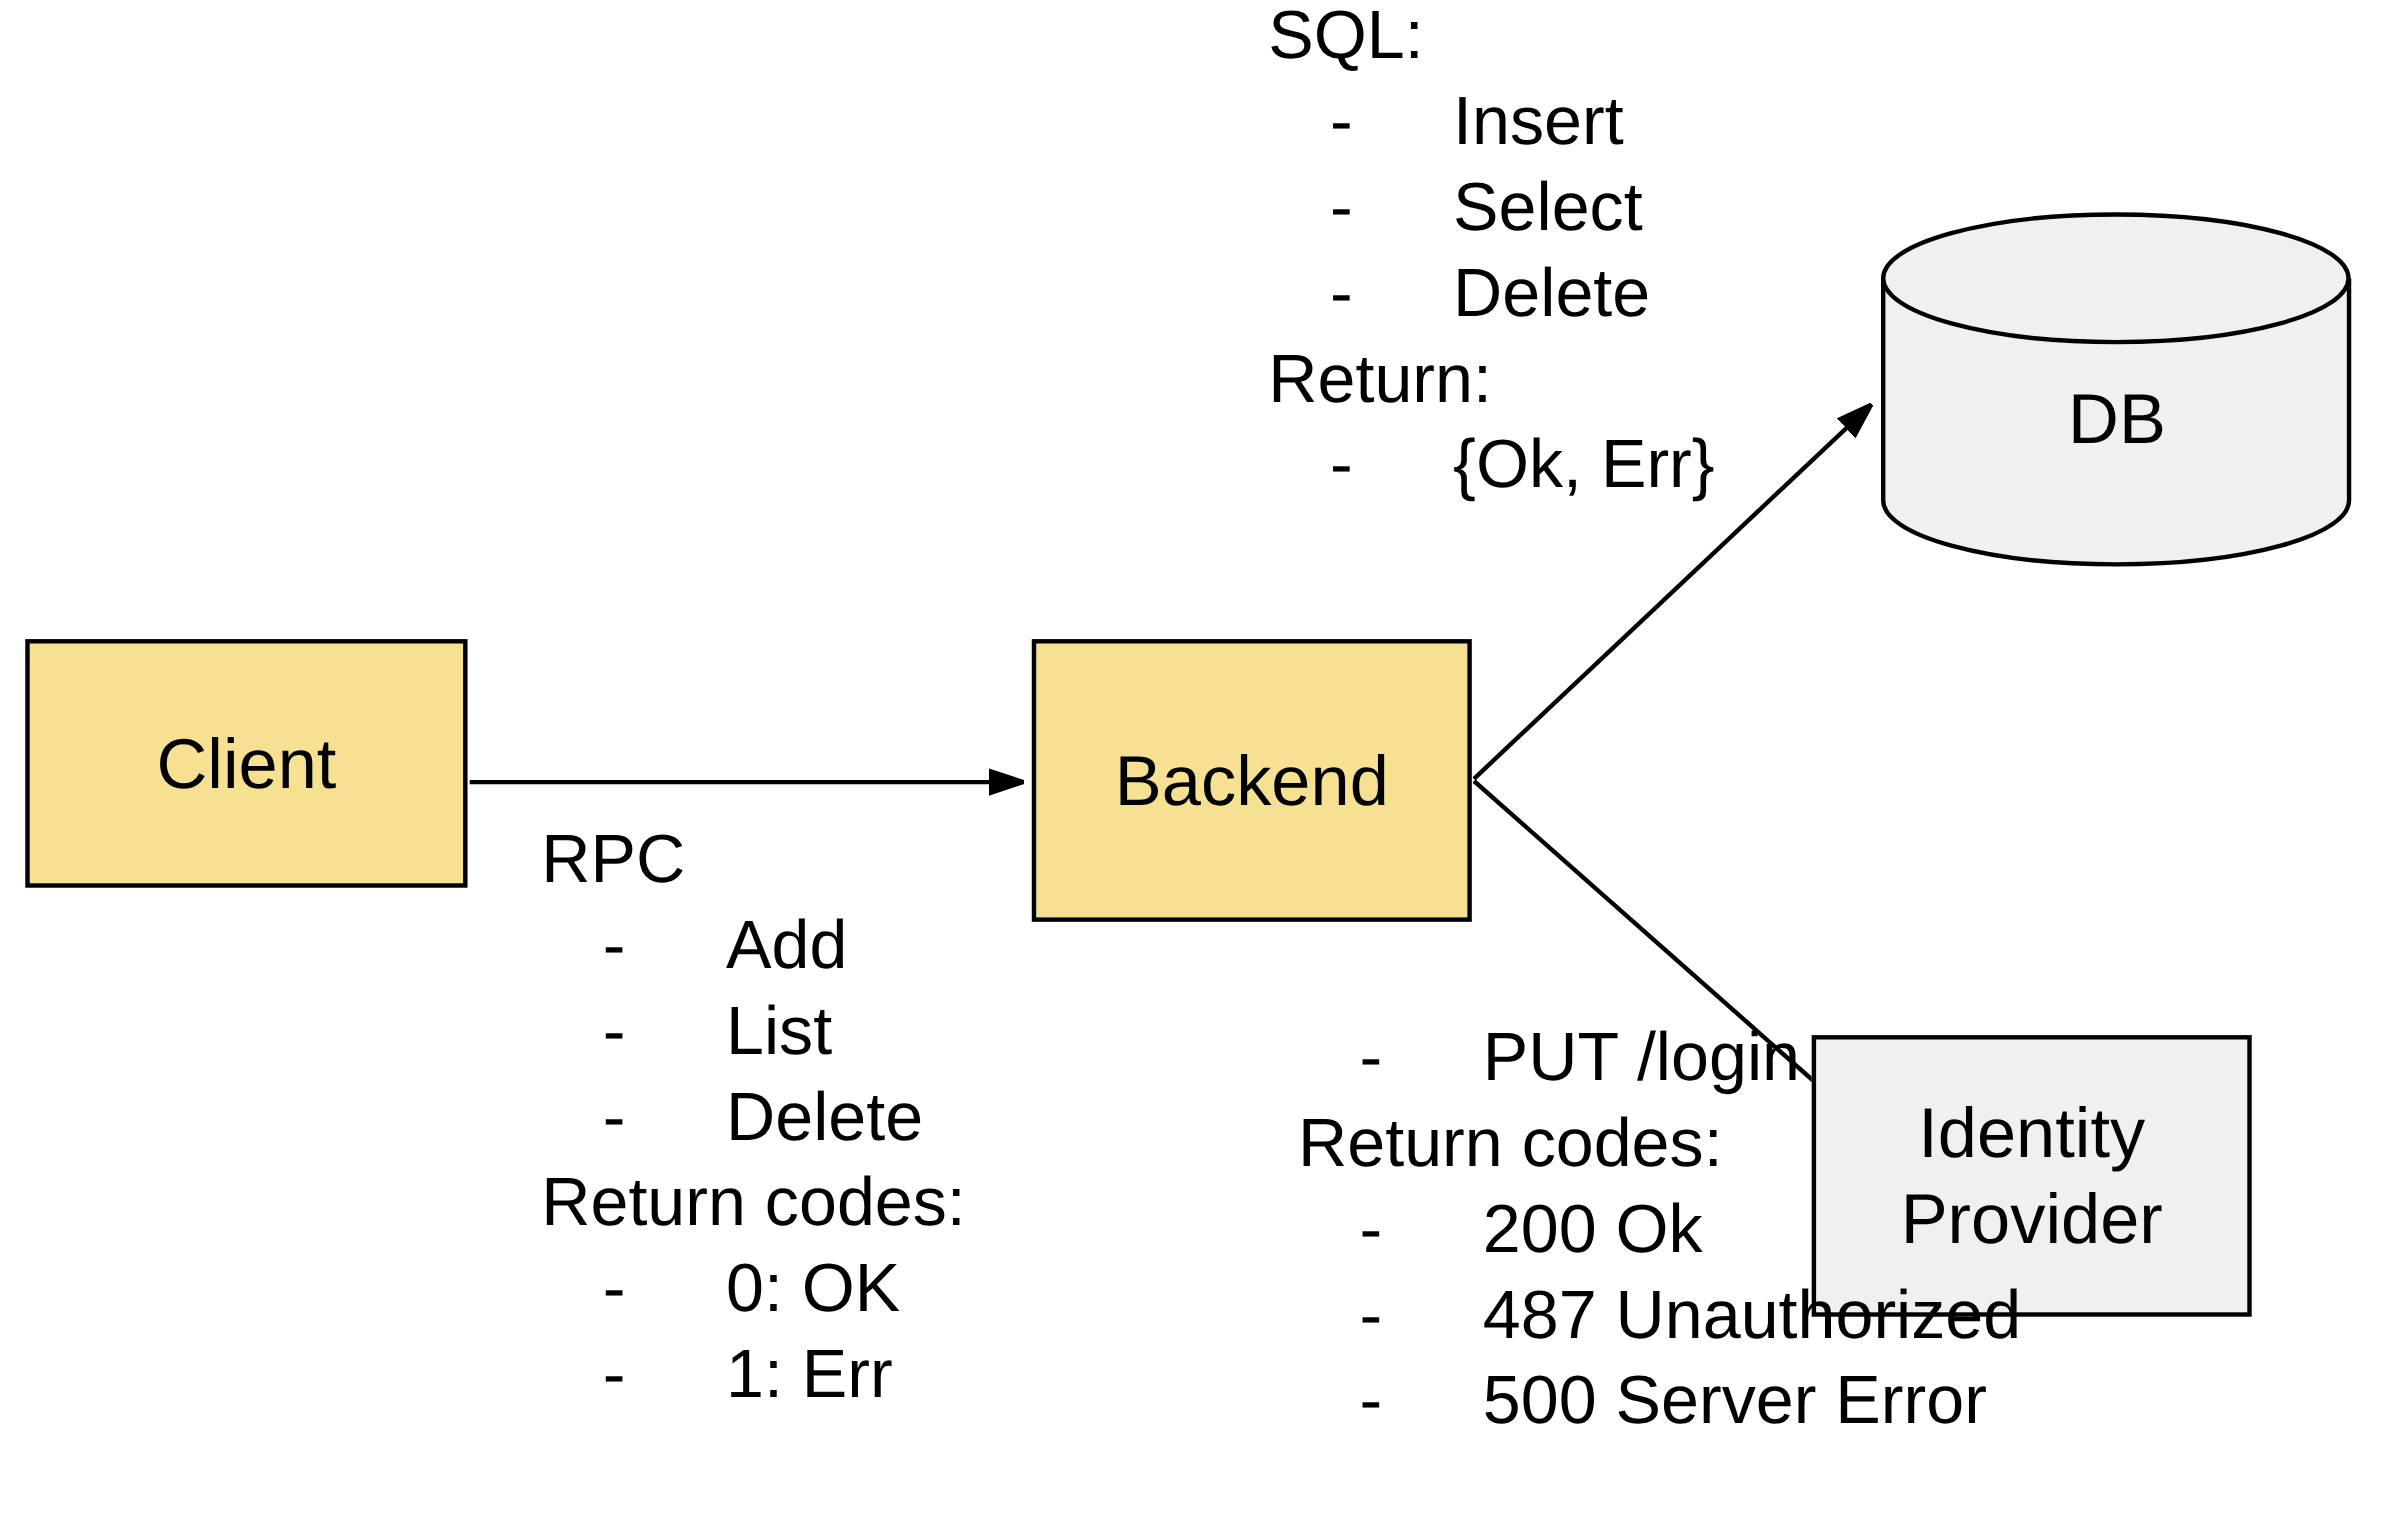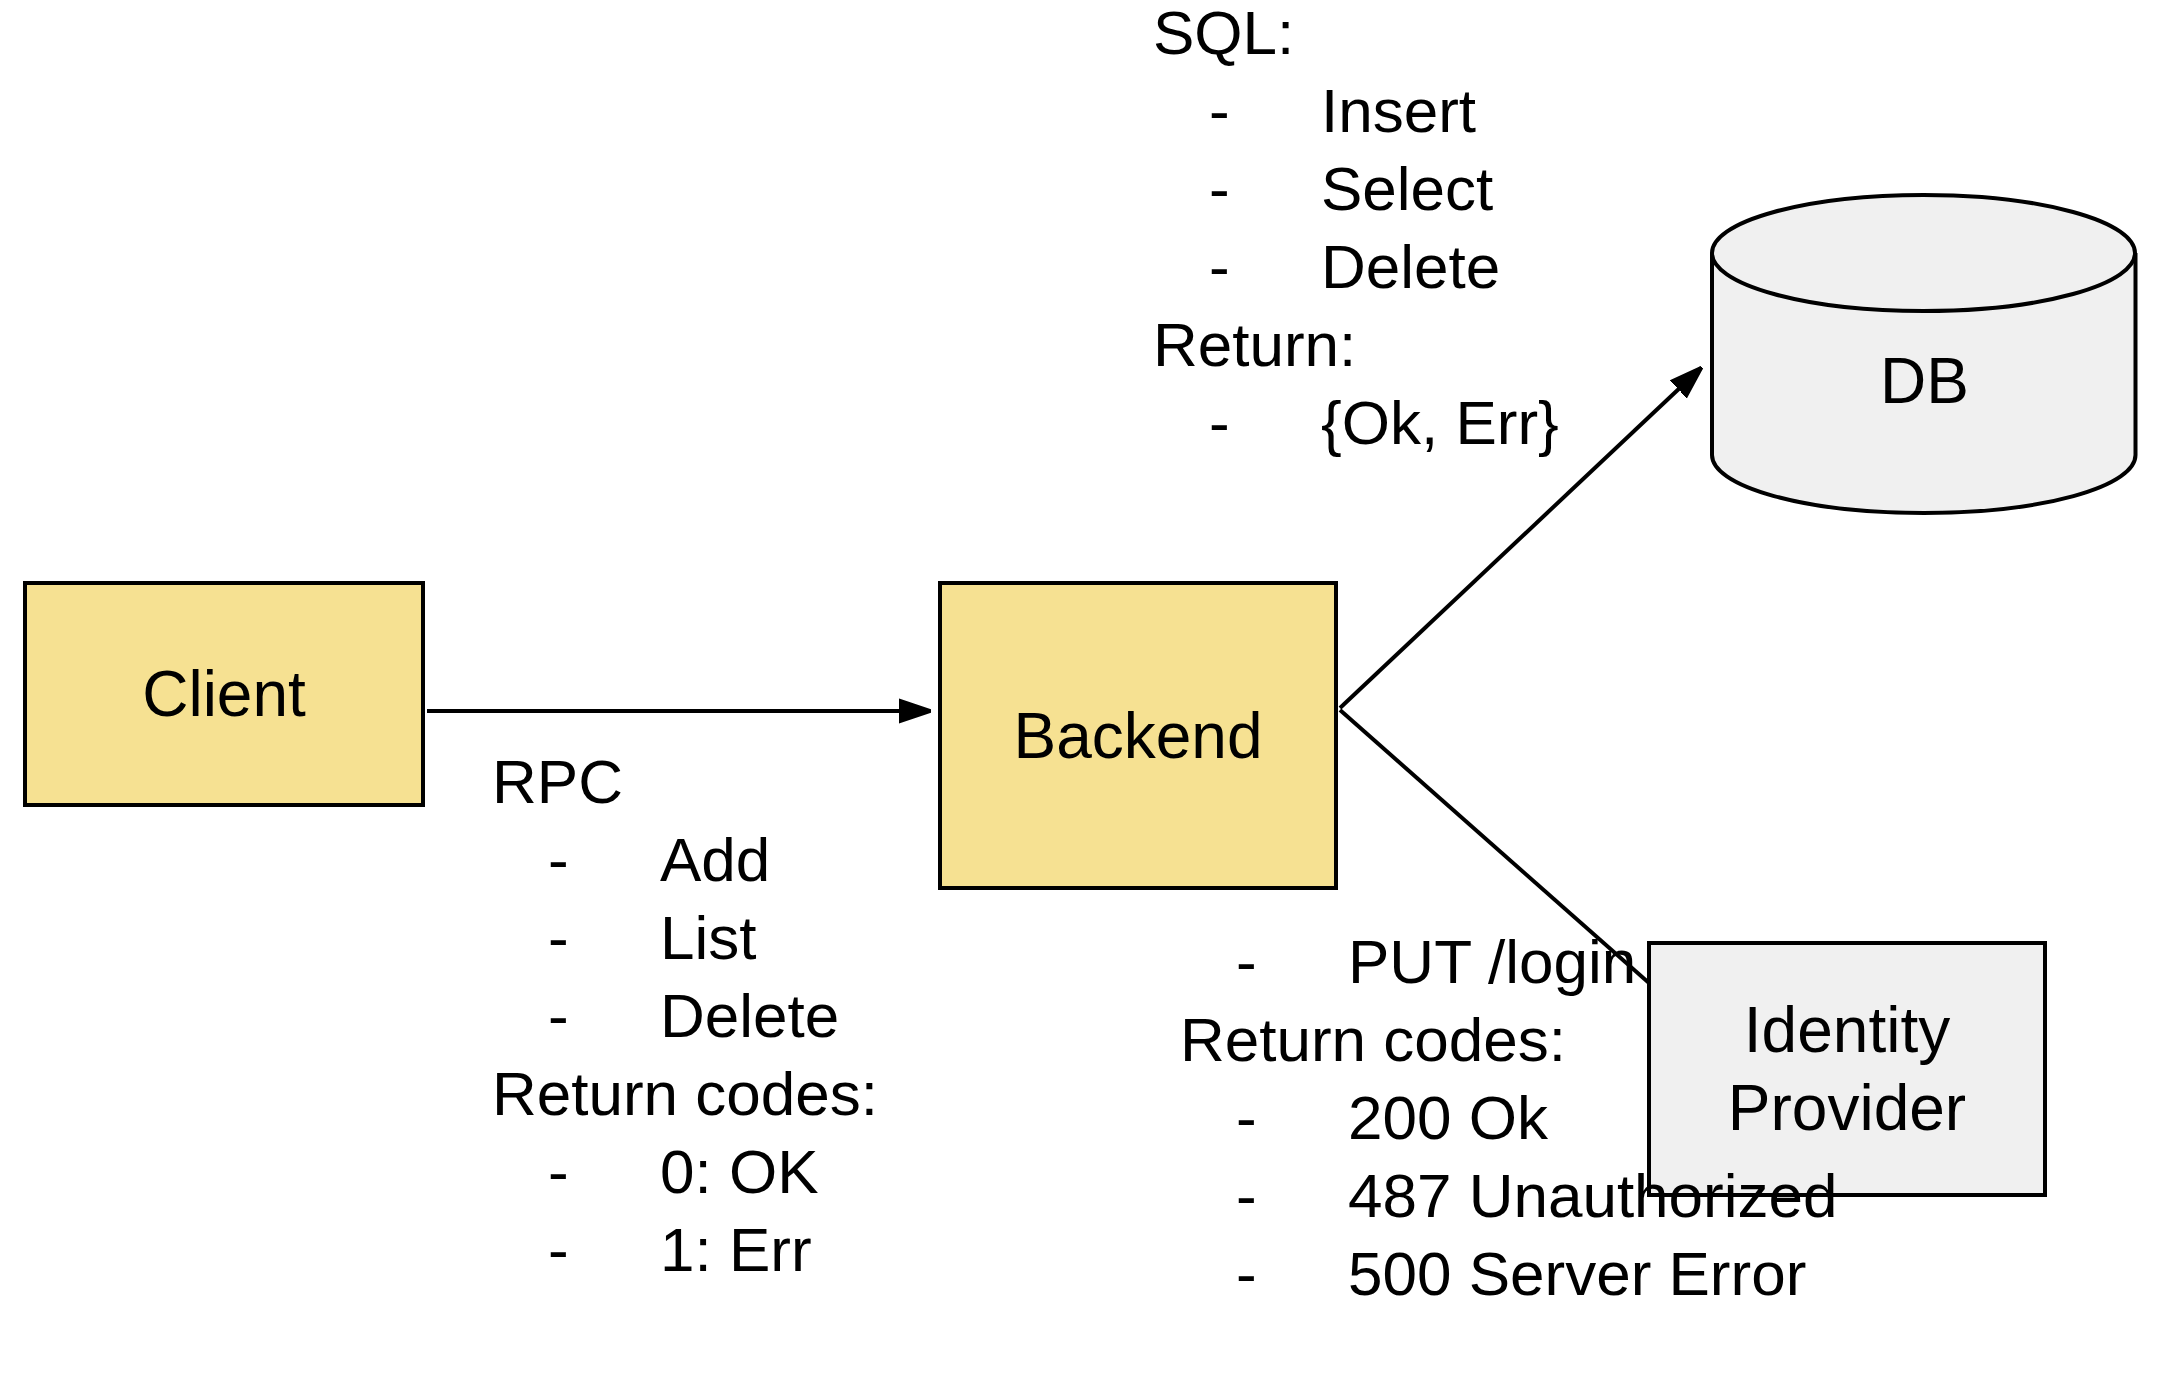--- a/index.html
+++ b/index.html
@@ -37,21 +37,21 @@
     align-items: center;
     justify-content: center;
     text-align: center;
     font-size: 64px;
     line-height: 78px;
   }
   .node.yellow { background: var(--c-node_fill_yellow, #F6E192); }
   .node.gray   { background: var(--c-node_fill_gray, #F0F0F0); }
 
   #node-client  { left: 23px;   top: 581px; width: 402px; height: 226px; }
-  #node-backend { left: 938px;  top: 581px; width: 400px; height: 309px; }
+  #node-backend { left: 938px;  top: 581px; width: 400px; height: 257px; }
   #node-idp     { left: 1647px; top: 941px; width: 400px; height: 256px; }
   #node-idp .lbl { width: 340px; }
 
   .db-label {
     position: absolute;
     left: 1710px; top: 342px; width: 429px;
     text-align: center;
     font-size: 64px;
     line-height: 78px;
   }

